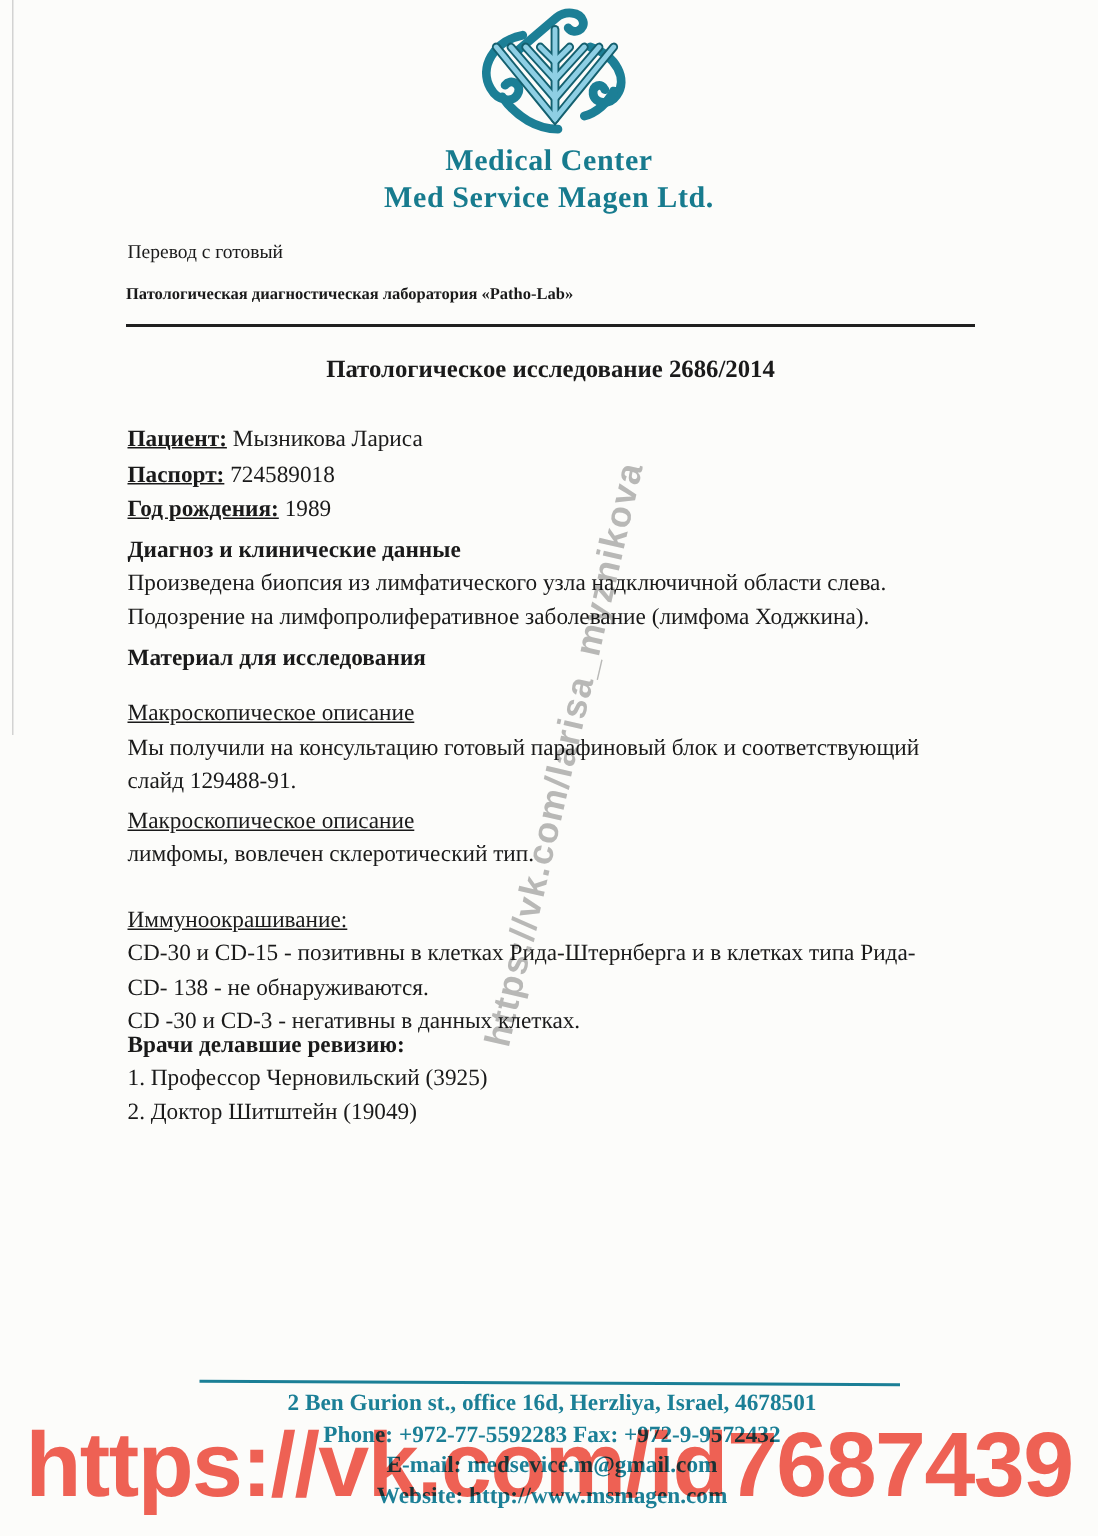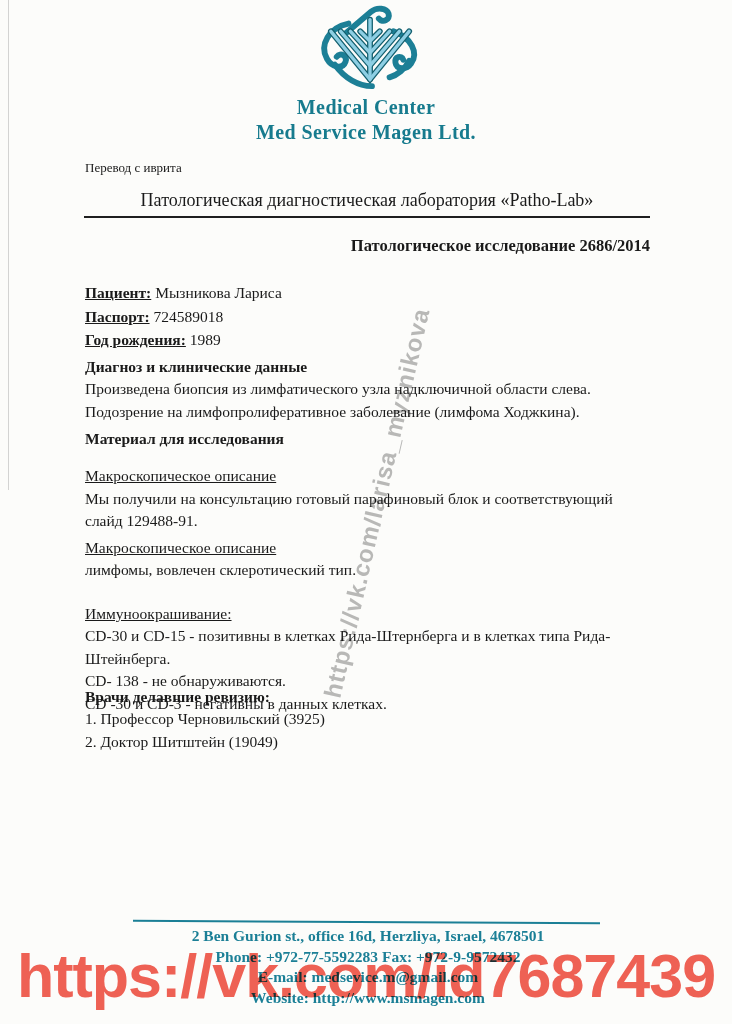--- a/index.html
+++ b/index.html
@@ -16,23 +16,23 @@
   
   .logo{left:314px;top:2px;width:112px;height:90px;}
   .org-name{left:0;width:732px;text-align:center;color:#177b8e;
             font-weight:bold;font-size:20px;letter-spacing:.4px;}
   .org-name.l1{top:96px;}
   .org-name.l2{top:121px;}
 
   .note{left:85px;top:160px;font-size:13px;}
 
   
-  .title1{left:84px;top:190px;width:566px;text-align:center;font-weight:normal;font-size:18px;}
+  .title1{left:84px;top:190px;width:566px;text-align:left;font-weight:bold;font-size:11px;}
   .rule-title{left:84px;top:216px;width:566px;height:2px;background:#1f1f1f;}
-  .title2{left:84px;top:236px;width:566px;text-align:right;font-weight:bold;font-size:16.5px;}
+  .title2{left:84px;top:236px;width:566px;text-align:center;font-weight:bold;font-size:16.5px;}
 
   
   .block{left:85px;width:572px;font-size:15.5px;line-height:22.4px;}
   .patient{top:281px;line-height:23.6px;}
   .diagnosis{top:356px;}
   .material{top:428px;}
   .microscopy{top:522px;}
   .immuno{top:588px;}
   .doctors{top:686px;}
 
@@ -87,21 +87,21 @@
         <path d="M36 30 L56 52 L76 30"></path>
         <path d="M46 30 L56 40 L66 30"></path>
         <path d="M56 18 L56 79"></path>
       </g>
     </svg>
   </div>
 
   <div class="abs org-name l1">Medical Center</div>
   <div class="abs org-name l2">Med Service Magen Ltd.</div>
 
-  <div class="abs note">Перевод с иврита</div>
+  <div class="abs note">Перевод с готовый</div>
 
   <div class="abs title1">Патологическая диагностическая лаборатория «Patho-Lab»</div>
   <div class="abs rule-title"></div>
   <div class="abs title2">Патологическое исследование 2686/2014</div>
 
   <div class="abs block patient">
     <div>
       <span class="b u">Пациент:</span>
       <span>Мызникова Лариса</span>
     </div>
@@ -129,21 +129,20 @@
   </div>
 
   <div class="abs block microscopy">
     <div class="u">Макроскопическое описание</div>
     <div>лимфомы, вовлечен склеротический тип.</div>
   </div>
 
   <div class="abs block immuno">
     <div class="u">Иммуноокрашивание:</div>
     <div>CD-30 и CD-15 - позитивны в клетках Рида-Штернберга и в клетках типа Рида-</div>
-    <div>Штейнберга.</div>
     <div>CD- 138 - не обнаруживаются.</div>
     <div>CD -30 и CD-3 - негативны в данных клетках.</div>
   </div>
 
   <div class="abs block doctors">
     <div class="b">Врачи делавшие ревизию:</div>
     <div>1. Профессор Черновильский (3925)</div>
     <div>2. Доктор Шитштейн (19049)</div>
   </div>
 

